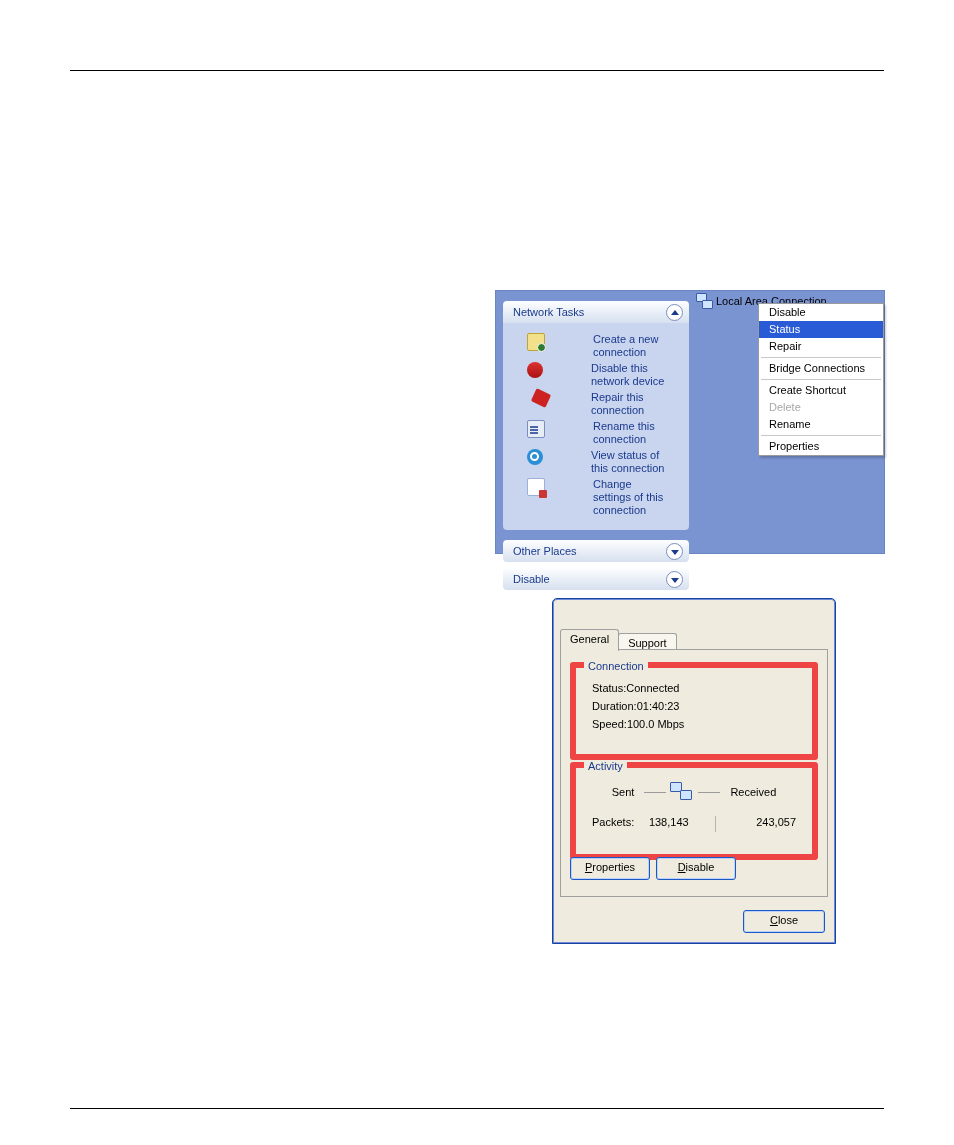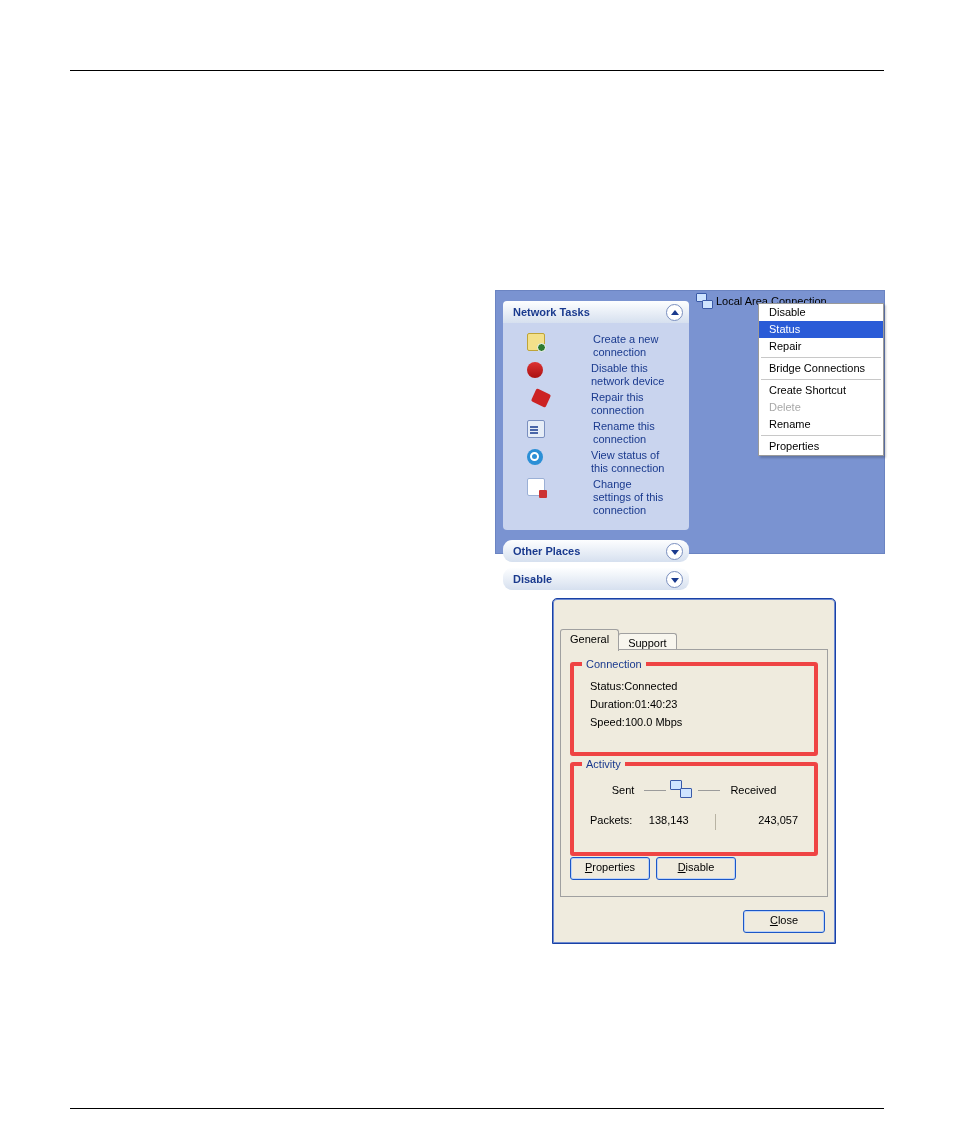--- a/index.html
+++ b/index.html
@@ -4,41 +4,41 @@
 <style>
   html,body{margin:0;padding:0;background:#fff;font-family:"Tahoma","Segoe UI",Arial,sans-serif;font-size:11px;color:#000;}
   .page{width:954px;height:1145px;position:relative;}
   .hr{position:absolute;left:70px;width:814px;height:0;border-top:1px solid #000;}
   .hr.top{top:70px;}
   .hr.bottom{top:1108px;}
 
   
   .nbox{position:absolute;left:495px;top:290px;width:388px;height:262px;background:#7a93d1;border:1px solid #6b84c2;}
   .tasks-pane{position:absolute;left:7px;top:10px;width:186px;}
-  .task-head,.task-head2{height:22px;border-radius:4px 4px 0 0;background:linear-gradient(#fdfeff,#d6e0ef);color:#1a3a8e;font-weight:bold;font-size:11px;line-height:22px;padding-left:10px;position:relative;}
+  .task-head,.task-head2{height:22px;border-radius:4px 4px 0 0;background:linear-gradient(#fdfeff,#d6e0ef);color:#1a3a8e;font-weight:normal;font-size:11px;line-height:22px;padding-left:10px;position:relative;}
   .task-head .circ,.task-head2 .circ{position:absolute;right:6px;top:3px;width:15px;height:15px;border-radius:50%;background:#fff;border:1px solid #7a8fbf;}
   .task-head .circ:before,.task-head2 .circ:before{content:"";position:absolute;left:3.5px;top:5px;border-left:4px solid transparent;border-right:4px solid transparent;}
   .task-head .circ:before{border-bottom:5px solid #1a3a8e;} 
   .task-head2 .circ:before{border-top:5px solid #1a3a8e;top:6px;} 
   .task-body{background:#c9d4ee;padding:7px 6px 10px 8px;border-radius:0 0 4px 4px;}
   .task-item{display:flex;align-items:flex-start;margin:3px 16px;color:#1a3a8e;font-size:11px;line-height:13px;cursor:pointer;gap:43px;}
   .task-item .ic{width:16px;height:16px;flex:0 0 16px;margin-right:5px;border-radius:2px;position:relative;}
   .task-item .txt{flex:1;}
   .ic.newconn{background:#f3e08a;border:1px solid #bfa437;}
   .ic.newconn:after{content:"";position:absolute;right:-2px;bottom:-2px;width:7px;height:7px;background:#2e7a2e;border-radius:50%;border:1px solid #fff;}
   .ic.disable{background:linear-gradient(#d33,#a11);border-radius:50%;}
   .ic.repair{background:#c22;width:5px;height:14px;left:6px;transform:rotate(25deg);border-radius:2px;}
   .ic.rename{background:#e6edf7;border:1px solid #7a8fbf;}
   .ic.rename:after{content:"";position:absolute;width:8px;height:2px;background:#4a66a8;bottom:3px;left:2px;box-shadow:0 -3px 0 #4a66a8,0 -6px 0 #4a66a8;}
   .ic.status{background:#2b8fd6;border-radius:50%;}
   .ic.status:after{content:"";position:absolute;left:3px;top:3px;width:9px;height:9px;border:2px solid #fff;border-radius:50%;box-sizing:border-box;}
   .ic.settings{background:#fff;border:1px solid #9bb0d6;}
   .ic.settings:after{content:"";position:absolute;right:-3px;bottom:-3px;width:8px;height:8px;background:#c33;border-radius:1px;}
   .other-places,.details{margin-top:10px;}
-  .other-places .task-head2,.details .task-head2{border-radius:9px;}
+  .other-places .task-head2,.details .task-head2{border-radius:4px;}
   .details{margin-top:6px;}
 
   
   .lan-icon-wrap{position:absolute;left:200px;top:2px;display:flex;align-items:center;}
   .lan-icon{width:16px;height:16px;position:relative;margin-right:4px;}
   .lan-icon .mon{position:absolute;width:9px;height:7px;border:1px solid #3a5aa8;background:#cfe4ff;border-radius:1px;}
   .lan-icon .mon.a{left:0;top:0;}
   .lan-icon .mon.b{left:6px;top:7px;}
   .lan-label{font-size:11px;color:#000;white-space:nowrap;}
   .ctx{position:absolute;left:262px;top:12px;width:124px;background:#fff;border:1px solid #9a9a9a;box-shadow:2px 2px 2px rgba(0,0,0,.2);}
@@ -57,21 +57,21 @@
   .titlebar .flex{flex:1;}
   .cap-btn{width:20px;height:20px;border-radius:3px;margin-right:2px;display:flex;align-items:center;justify-content:center;font-weight:bold;font-size:12px;color:#fff;border:1px solid rgba(255,255,255,.6);cursor:pointer;}
   .cap-btn.help{background:linear-gradient(#6ea5f7,#2a65d2);}
   .cap-btn.close{background:linear-gradient(#f37a6a,#d1341f);font-size:11px;}
   .tabbar{position:absolute;left:7px;top:30px;display:flex;align-items:flex-end;}
   .tab{height:19px;line-height:19px;padding:0 9px;font-size:11px;background:#f8f6ee;border:1px solid #a0a0a0;border-bottom:none;border-radius:3px 3px 0 0;margin-right:-1px;position:relative;cursor:pointer;}
   .tab.active{background:#efebde;height:21px;z-index:2;text-align:center;}
   .tab.active:after{content:"";position:absolute;left:0;right:0;bottom:-1px;height:2px;background:#efebde;}
   .tab:not(.active){top:2px;}
   .tabsheet{position:absolute;left:7px;top:50px;right:7px;height:246px;border:1px solid #a0a0a0;background:#efebde;}
-  .group{position:absolute;left:9px;right:9px;border:4px solid #ef4444;border-radius:3px;}
+  .group{position:absolute;left:9px;right:9px;border:6px solid #ef4444;border-radius:3px;}
   .group .legend{position:absolute;top:-8px;left:8px;background:#efebde;padding:0 4px;color:#1a3a8e;font-size:11px;}
   .g-conn{top:12px;height:86px;}
   .g-act{top:112px;height:86px;}
   .kv{position:absolute;left:16px;right:16px;font-size:11px;display:flex;justify-content:flex-start;}
   .kv1{top:14px;} .kv2{top:32px;} .kv3{top:50px;}
   .act-labels{position:absolute;top:14px;left:0;right:0;display:flex;align-items:center;justify-content:center;font-size:11px;}
   .act-labels .sent{margin-right:6px;}
   .act-labels .rec{margin-left:6px;}
   .act-dash{width:22px;height:0;border-top:1px solid #9b9b9b;margin:0 4px;}
   .act-icon{width:24px;height:20px;position:relative;}

